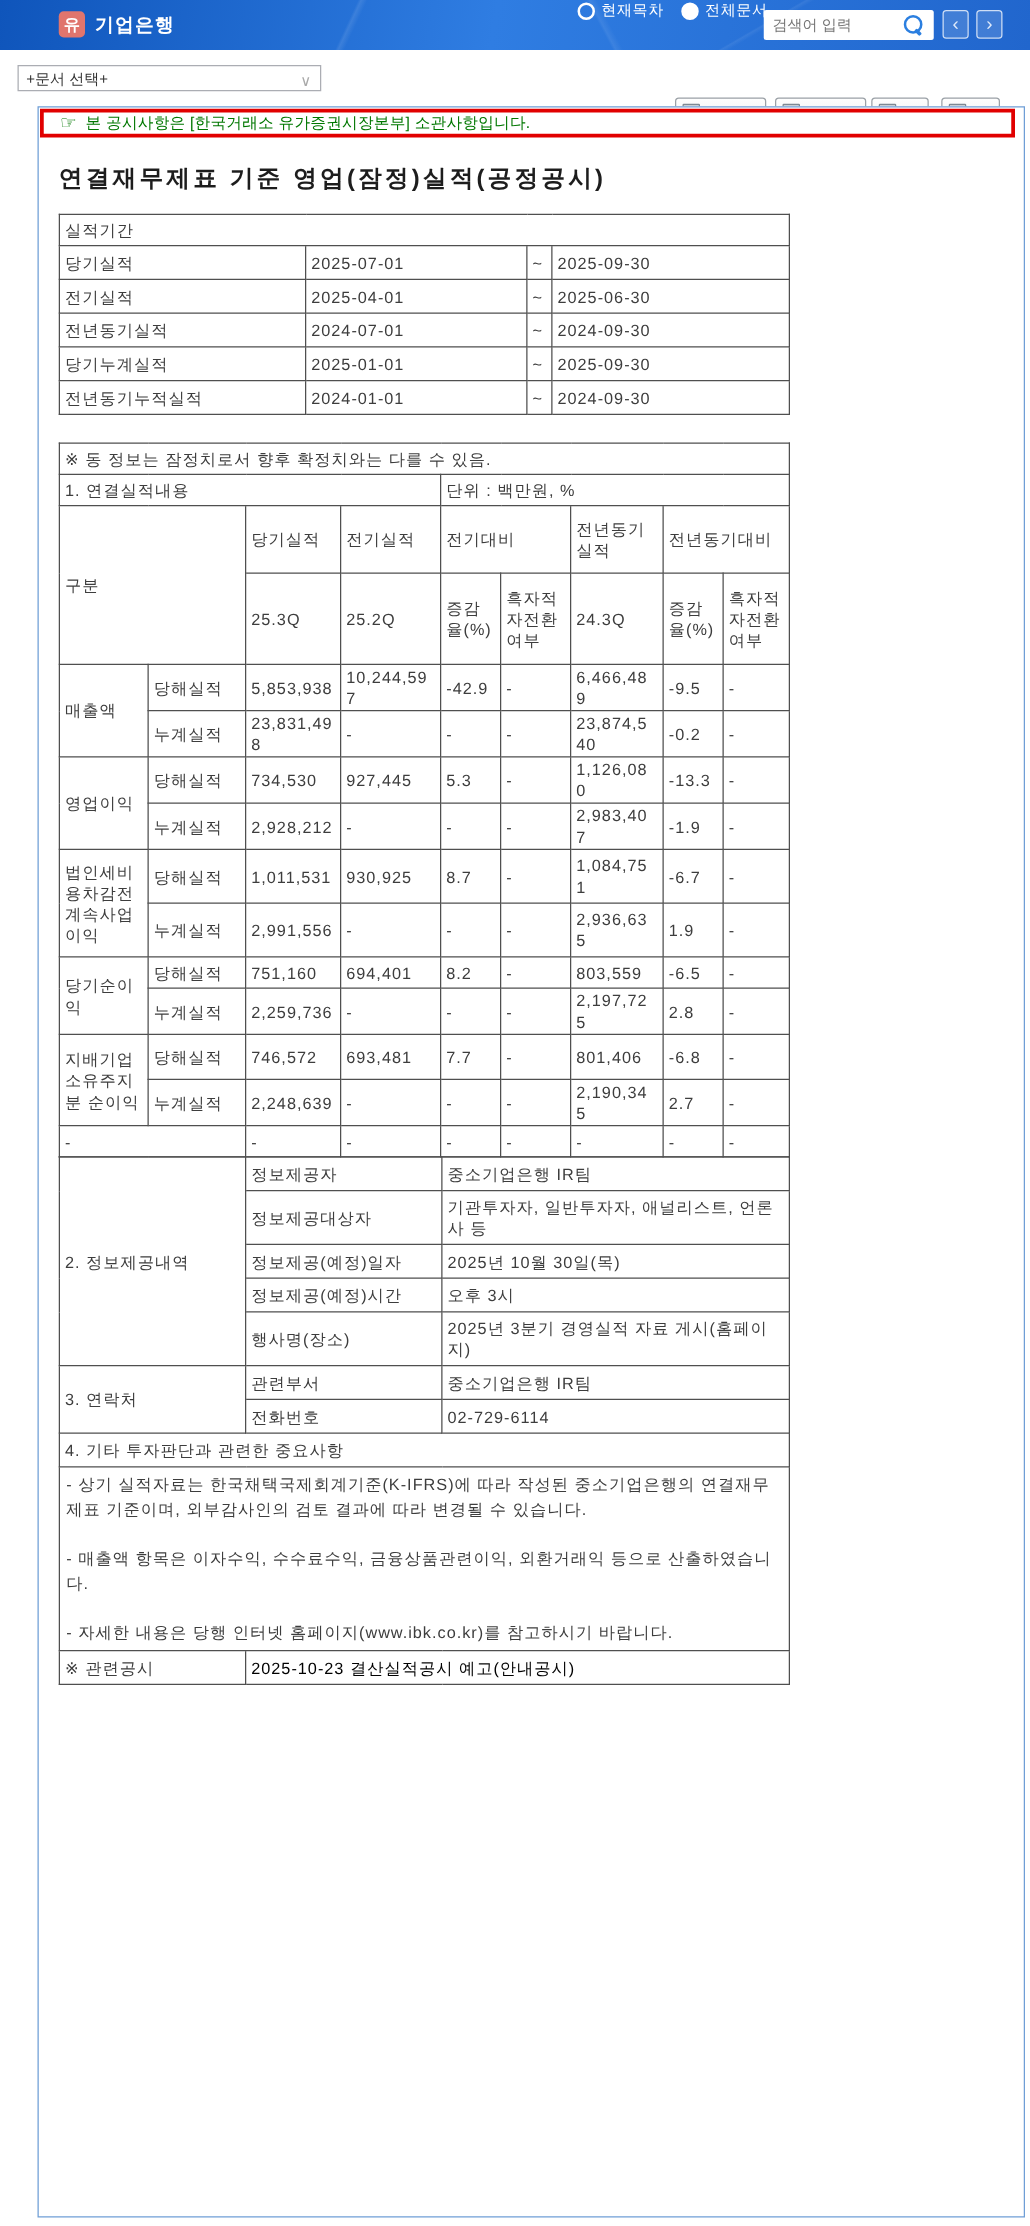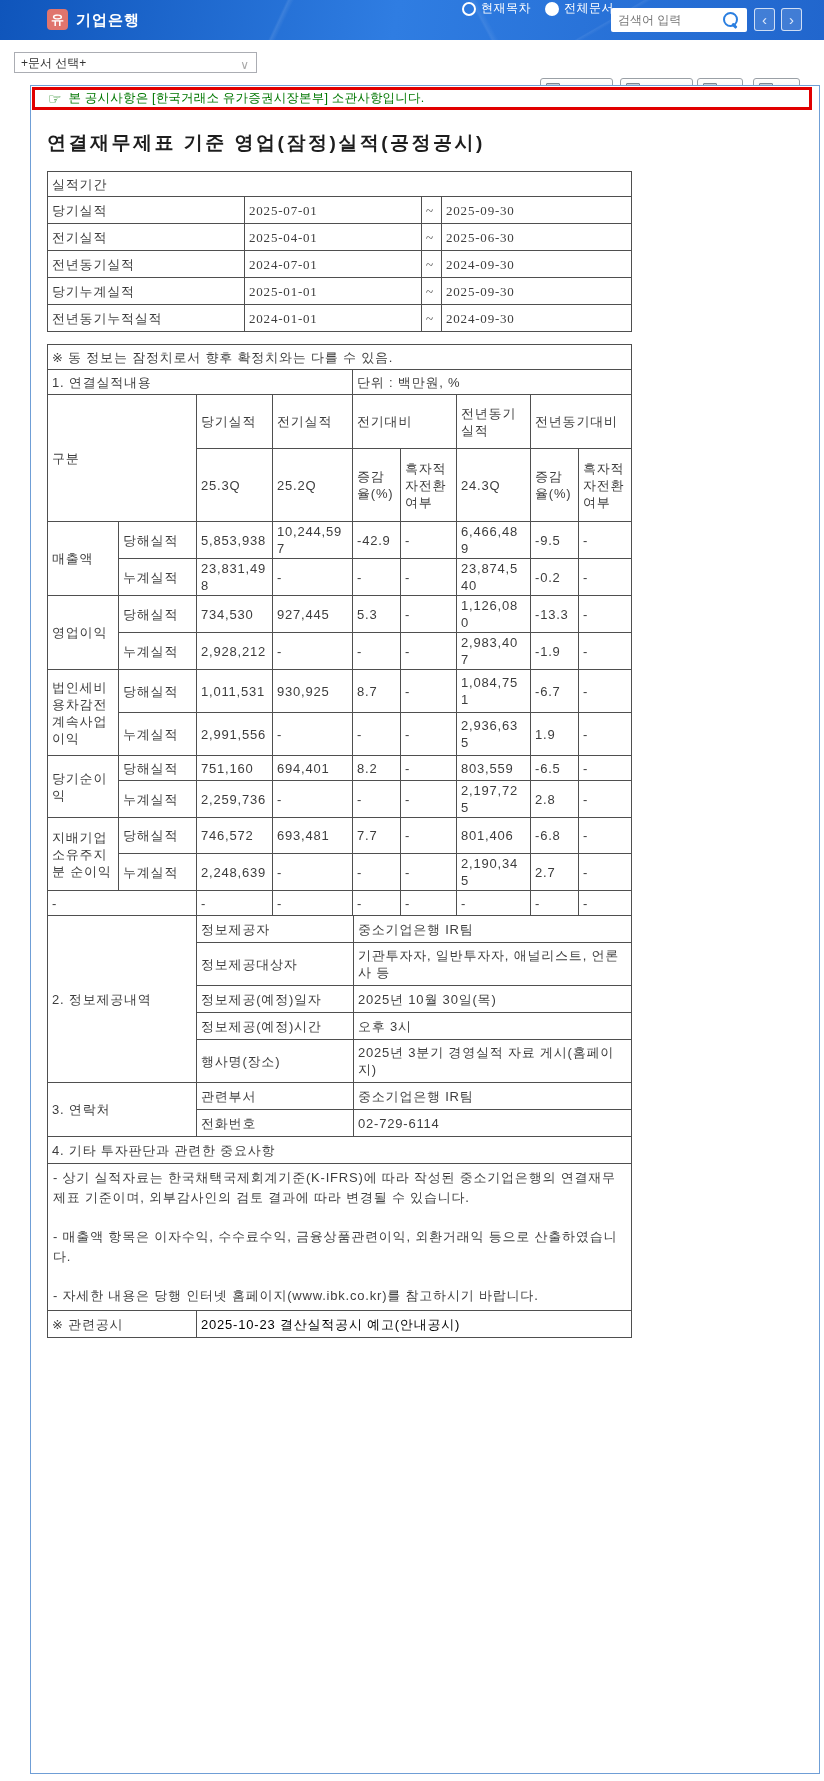--- a/index.html
+++ b/index.html
@@ -54,21 +54,21 @@
 
   .content{position:absolute;left:16px;top:33px;width:762px;}
   .title{font-size:19px;font-weight:bold;color:#1d1d1d;letter-spacing:2.5px;margin:11px 0 15px 0;}
 
   
   table.t{border-collapse:collapse;table-layout:fixed;color:#3d3d3d;font-size:13px;}
   table.t td{border:1px solid #4f4f4f;padding:1px 4px;line-height:17px;letter-spacing:0.8px;
     vertical-align:middle;word-break:break-all;overflow:hidden;}
   tr.h22 td{height:22px;} tr.h24 td{height:24px;} tr.h33 td{height:33px;} tr.h40 td{height:40px;}
   tr.h51 td{height:51px;} tr.h70 td{height:70px;}
-  .t-period{margin-bottom:12px;font-family:Liberation Serif, serif;}
+  .t-period{margin-bottom:22px;}
   .t-sections{margin-top:-1px;}
   .para-cell{vertical-align:top !important;padding:4px 5px !important;}
   .para-cell p{margin:0 0 19px 0;line-height:20px;}
   .para-cell p:last-child{margin-bottom:0;}
   .related-value{color:#000000;}
 </style>
 </head>
 <body>
 
 <div class="topbar">

